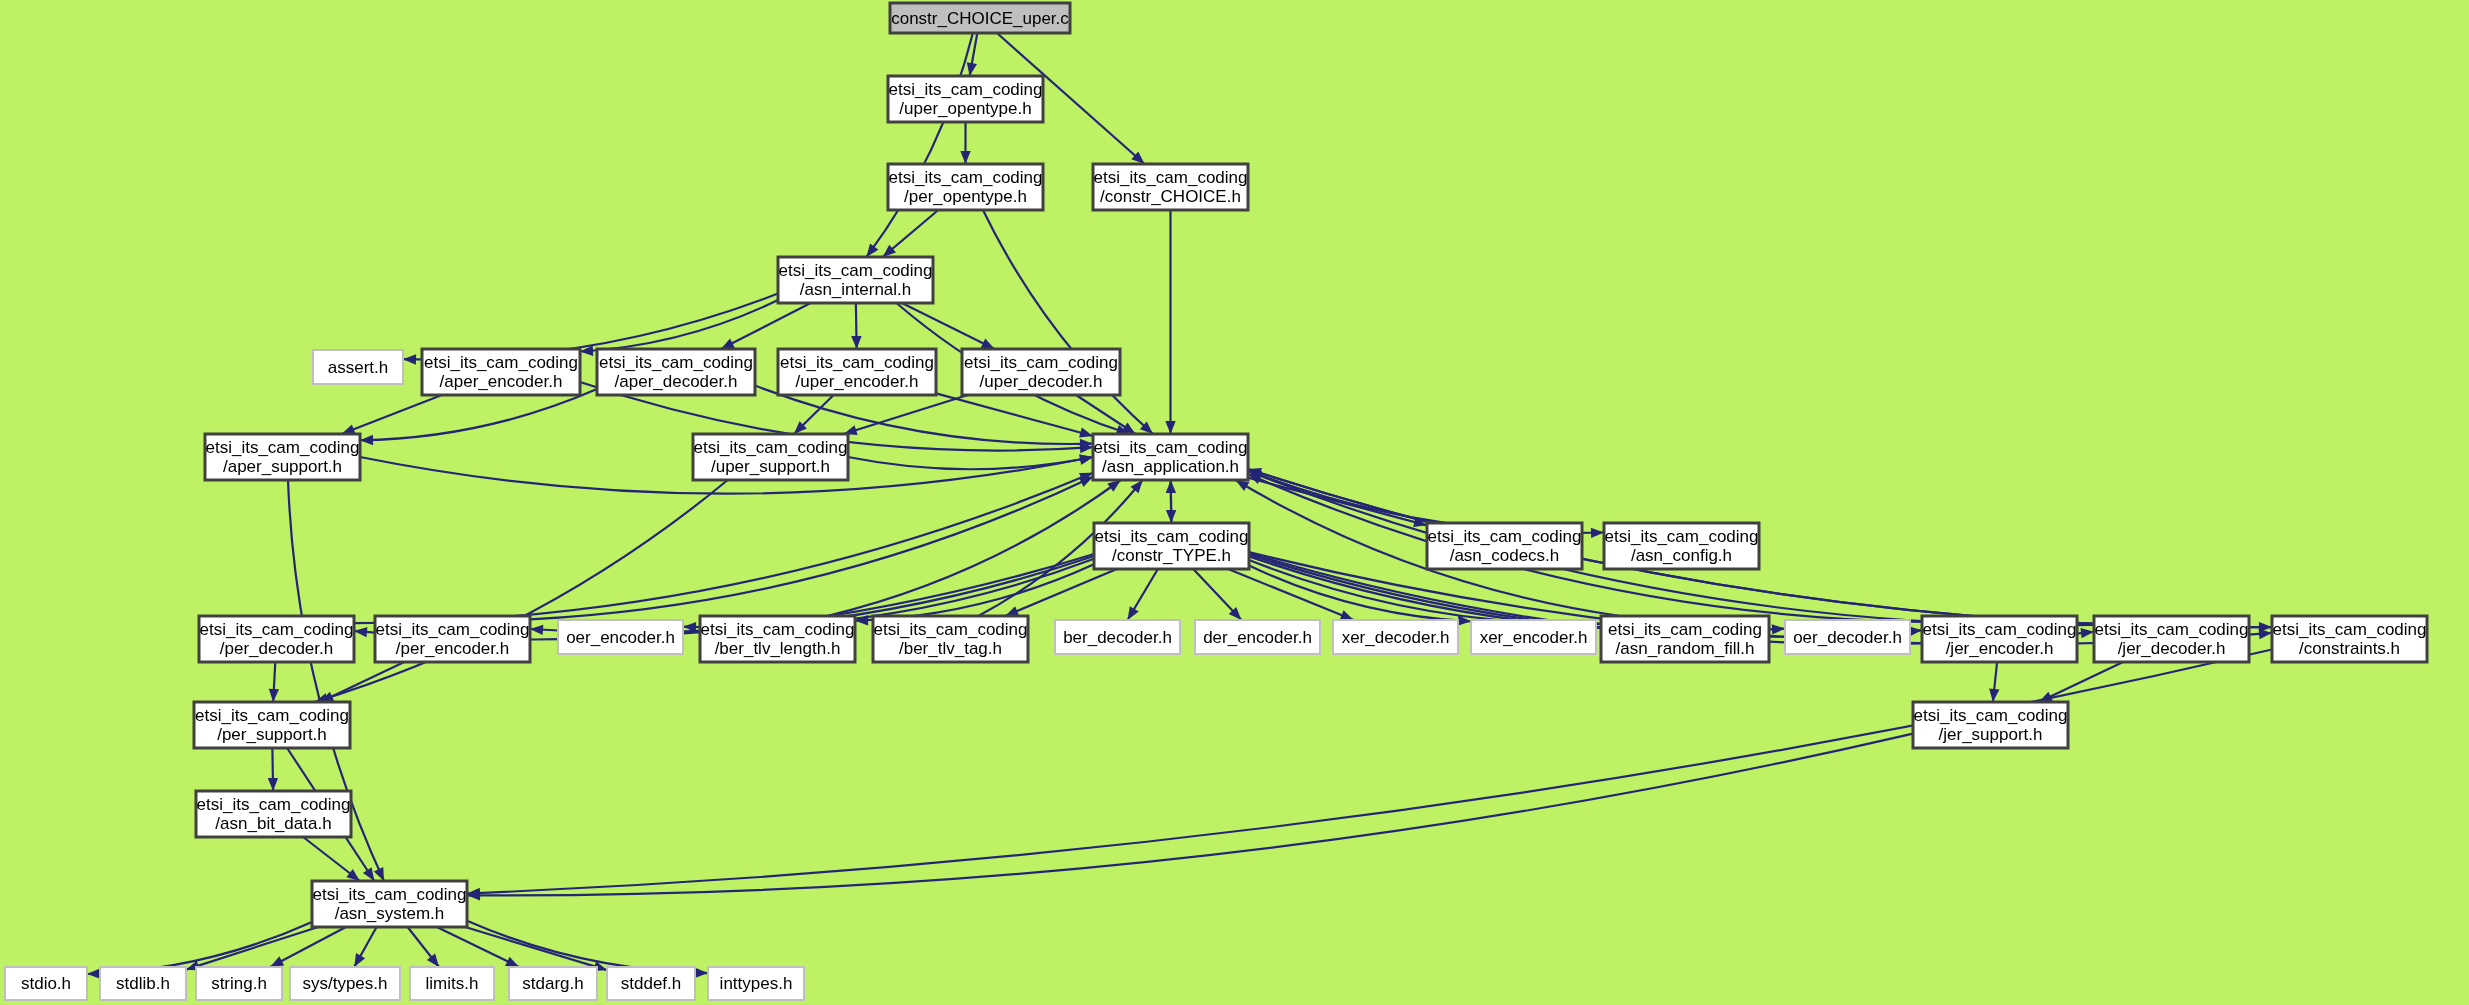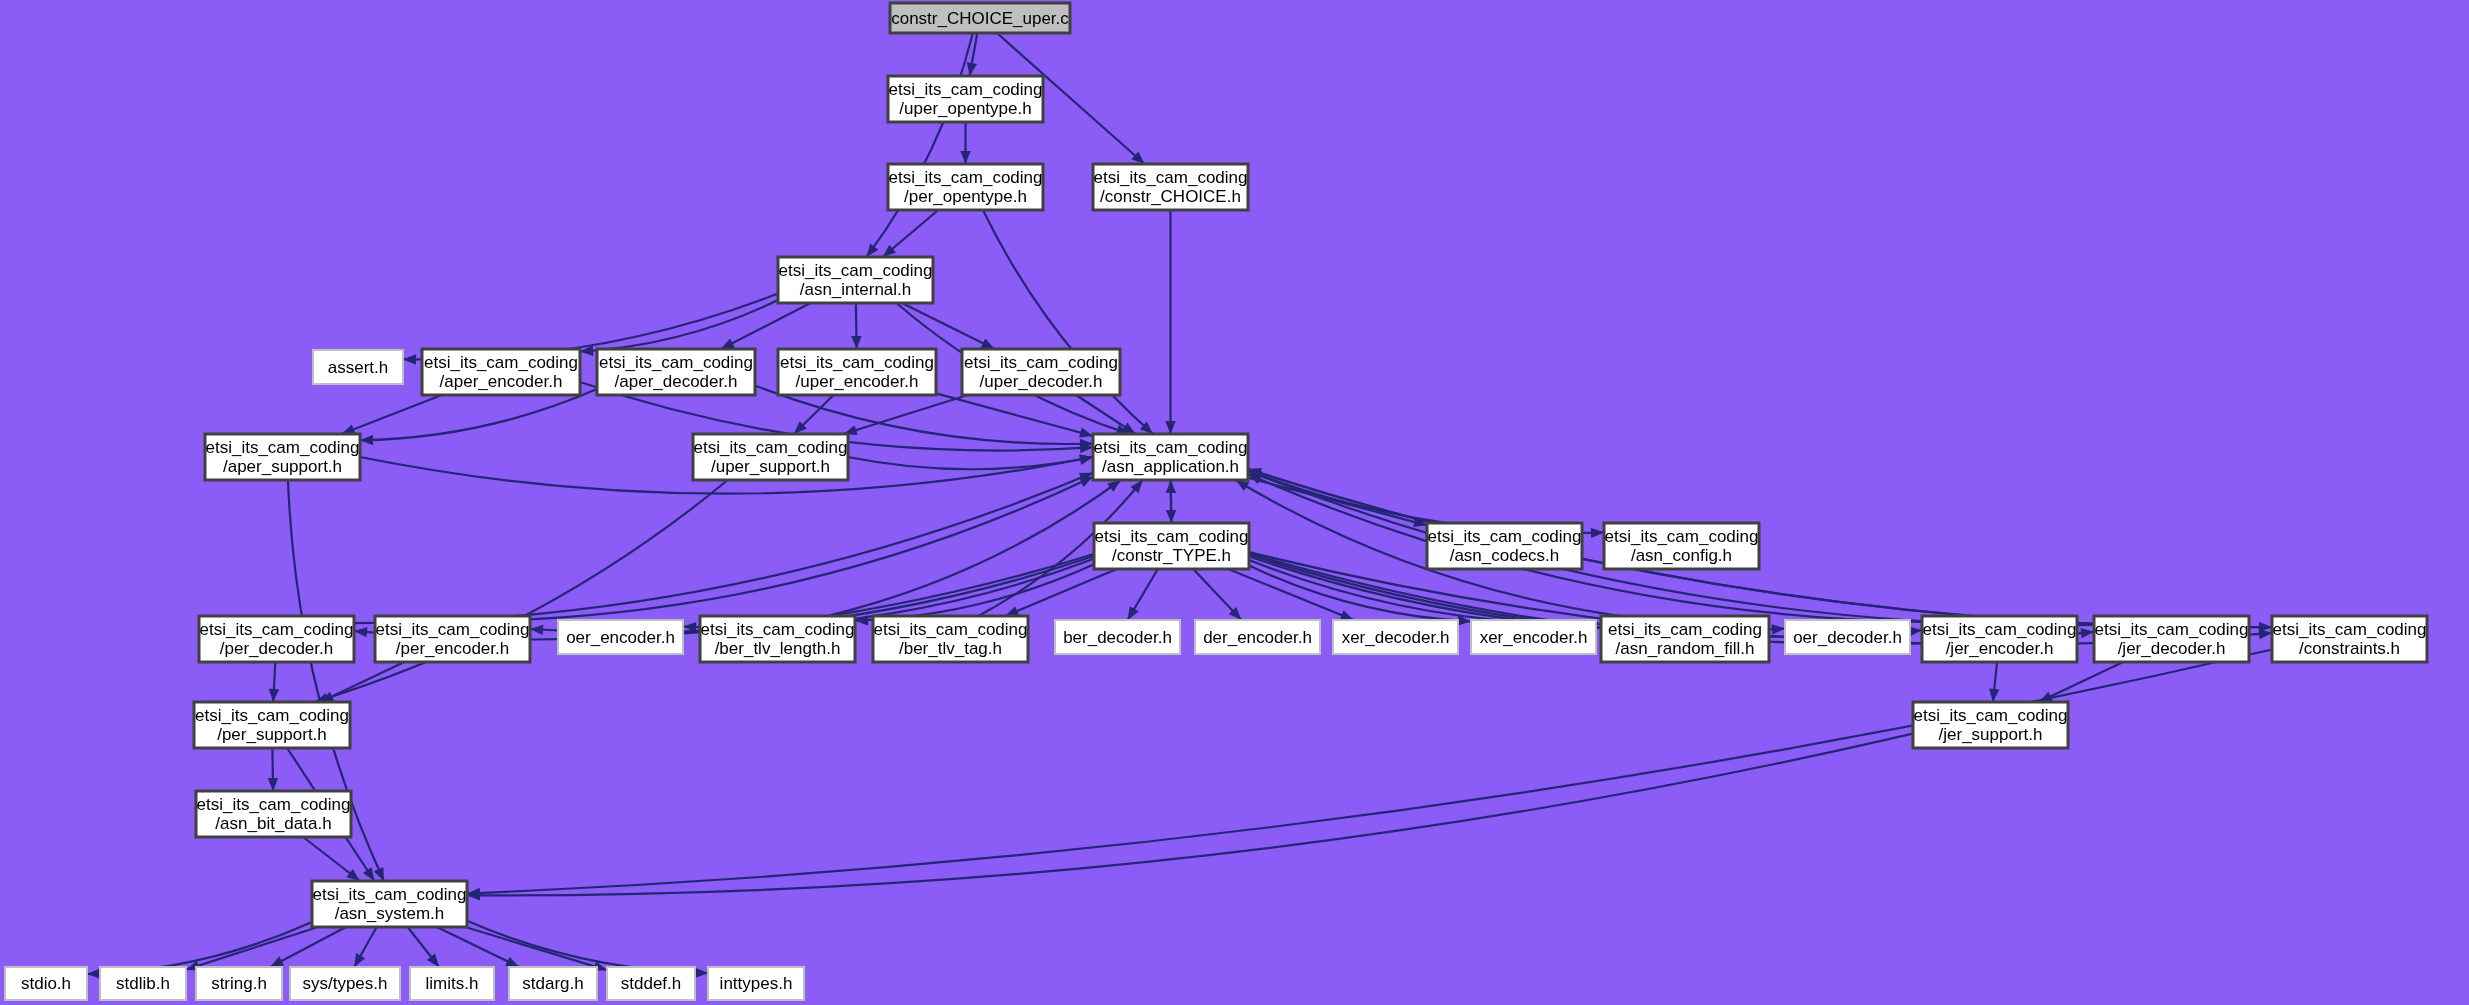--- a/index.html
+++ b/index.html
@@ -1,17 +1,17 @@
 <!DOCTYPE html>
 <html><head>
 <meta charset="utf-8">
 <style>
   html,body{margin:0;padding:0;background:#ffffff;}
   body{font-family:"Liberation Sans", sans-serif;}
-  #graph-root{position:relative;width:2469px;height:1005px;background:#8b5cf6;overflow:hidden;}
+  #graph-root{position:relative;width:2469px;height:1005px;background:#bef264;overflow:hidden;}
   svg{position:absolute;left:0;top:0;width:2469px;height:1005px;}
   .nodebox rect{stroke-width:2;}
   .node-thick rect{fill:#ffffff;stroke:#404040;stroke-width:3;}
   .node-ext rect{fill:#ffffff;stroke:#bfbfbf;stroke-width:2;}
   .node-root rect{fill:#bfbfbf;stroke:#404040;stroke-width:3;}
   .nodebox text{font-family:"Liberation Sans", sans-serif;font-size:17px;fill:#000000;text-anchor:middle;dominant-baseline:middle;}
   .edge{fill:none;stroke:#252576;stroke-width:2.2;}
   .arrowfill{fill:#252576;stroke:none;}
 </style>
 </head>

